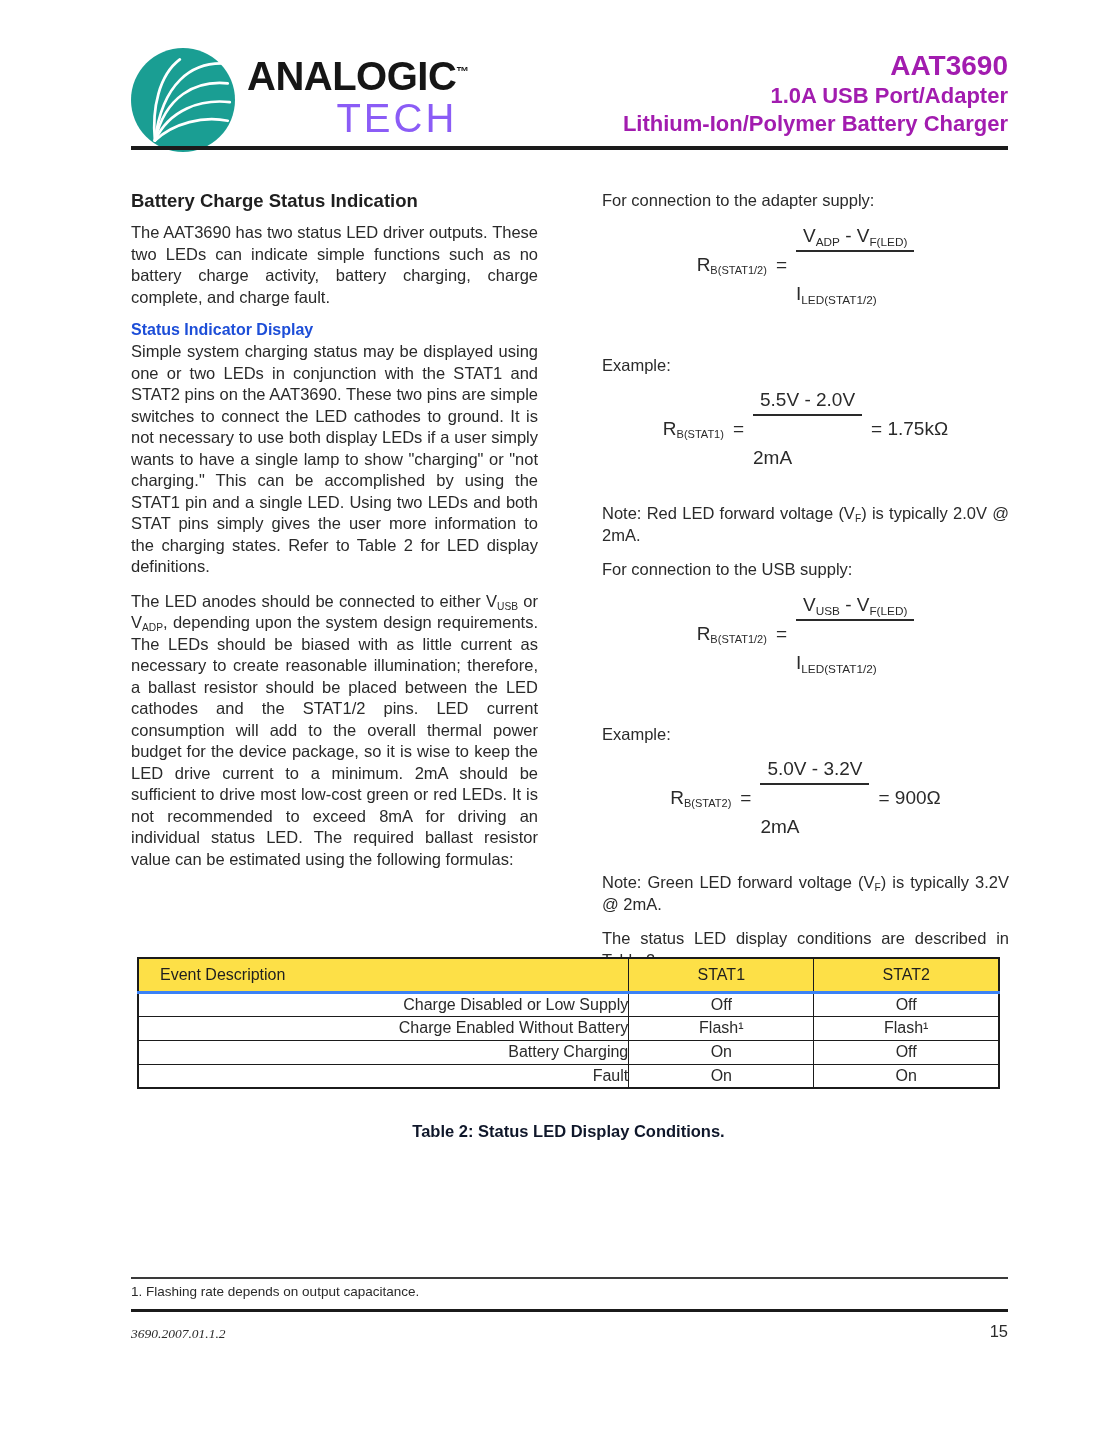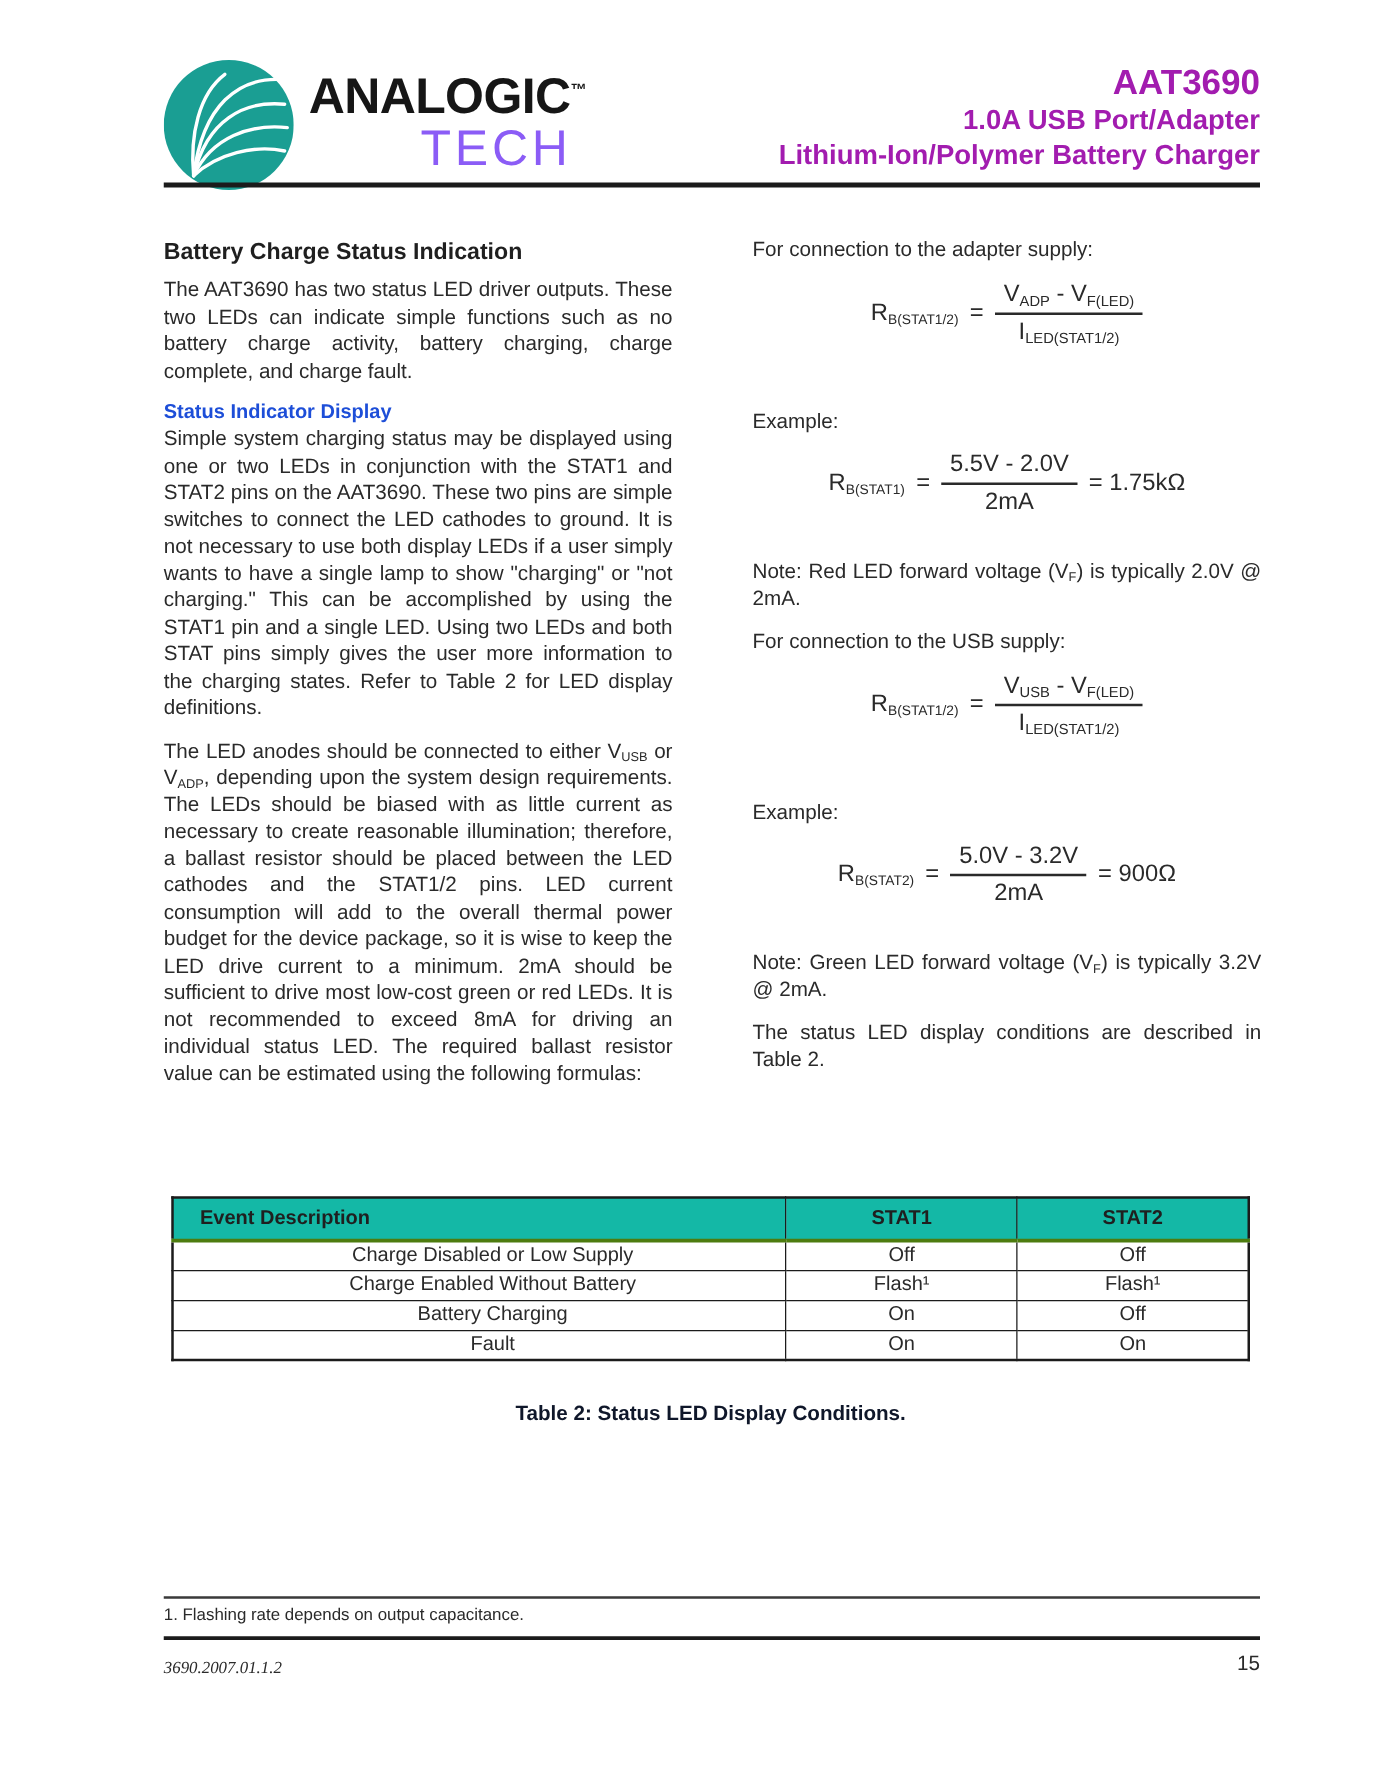--- a/index.html
+++ b/index.html
@@ -31,38 +31,38 @@
   .col-right { left:602px; }
   .col p, .col h1, .col h2 { color:#2a2a2a; }
   h1.section-heading { font-size:18.5px; font-weight:700; margin-bottom:10px; color:#1f1f1f; }
   h2.sub-heading { font-size:16px; font-weight:700; margin-bottom:2px; color:#1d4ed8; }
   p.body-text { font-size:16.5px; line-height:21.5px; text-align:justify; margin-bottom:13px; }
   sub { font-size:62%; vertical-align:-0.3em; line-height:0; letter-spacing:0; }
 
   
   .formula { display:flex; justify-content:center; align-items:center; gap:9px; font-size:19px; color:#2a2a2a; }
   .formula .lhs sub, .formula .result sub { font-size:58%; }
-  .frac { display:inline-flex; flex-direction:column; text-align:center; }
+  .frac { display:inline-flex; flex-direction:column; text-align:left;gap:28px; }
   .frac .num { display:block; border-bottom:2px solid #2a2a2a; padding:0 7px 3px 7px; }
   .frac .den { display:block; padding-top:3px; }
   .mb-lg { margin-bottom:50px; }
   .mb-md { margin-bottom:34px; }
   .mb-xs { margin-bottom:15px; }
 
   
   .led-table { position:absolute; left:137px; top:957px; width:863px; border-collapse:collapse; table-layout:fixed; }
   .led-table th, .led-table td { border:1px solid #1b1b1b; font-size:16px; }
   .led-table { border:2px solid #1b1b1b; }
   .led-table th {
-    background:#14b8a6; font-weight:700; height:34px;
-    border-bottom:3px solid #4d7c0f; text-align:center;
+    background:#fde047; font-weight:400; height:34px;
+    border-bottom:3px solid #3b82f6; text-align:center;
   }
   .led-table th.c-event { text-align:left; padding-left:21px; }
   .led-table td { height:24px; text-align:center; color:#2a2a2a; }
-  .led-table td.c-event { text-align:center; padding-left:21px;margin-left:21px; }
+  .led-table td.c-event { text-align:right; padding-left:21px;margin-left:21px; }
   .table-caption { position:absolute; left:137px; width:863px; top:1122px; text-align:center; font-size:16.5px; font-weight:700; color:#0f172a; }
 
   
   .footnote-rule-thin { position:absolute; left:131px; width:877px; top:1277px; height:1.5px; background:#3a3a3a; }
   .footnote { position:absolute; left:131px; top:1284px; font-size:13.5px; color:#2a2a2a; }
   .footnote-rule-thick { position:absolute; left:131px; width:877px; top:1309px; height:3px; background:#1b1b1b; }
   .doc-id { position:absolute; left:131px; top:1326px; font-family:"Liberation Serif", serif; font-style:italic; font-size:13.5px; color:#2a2a2a; }
   .page-num { position:absolute; right:97px; top:1322px; font-size:16.5px; color:#2a2a2a; }
 </style>
 </head>

